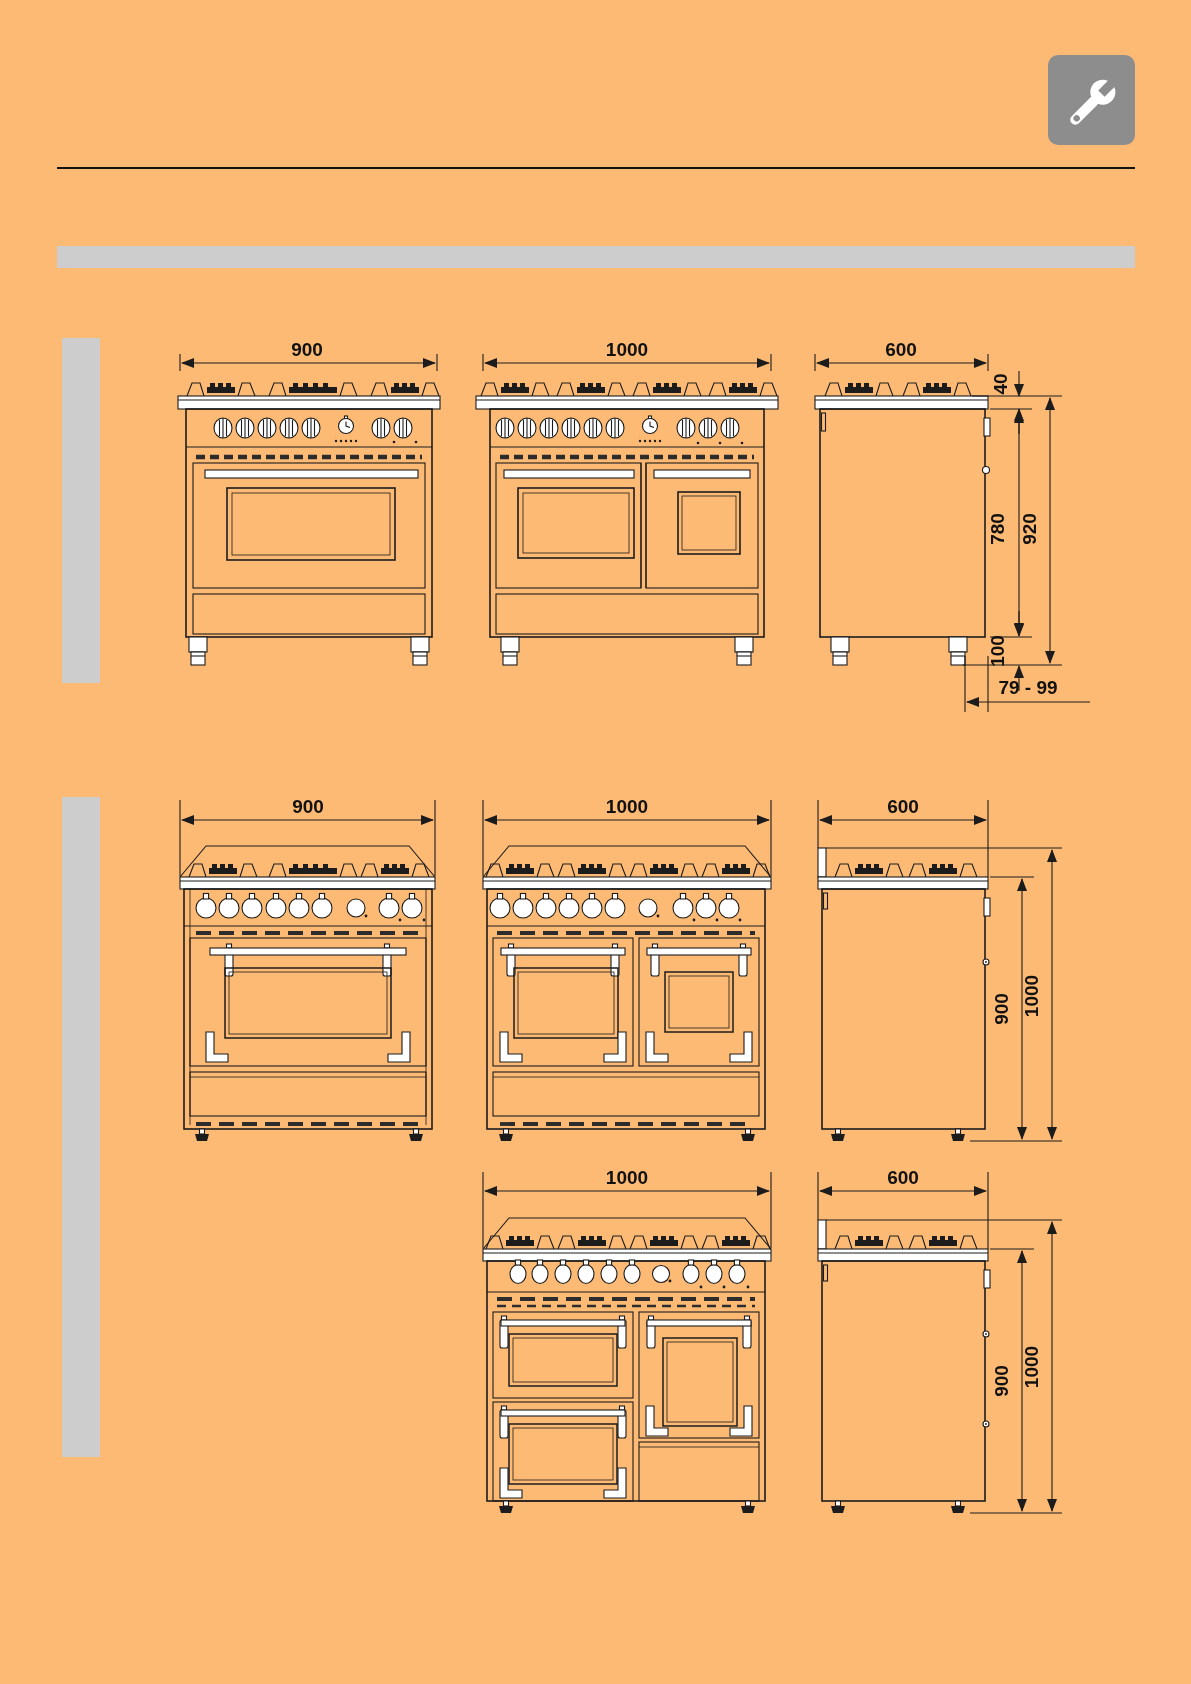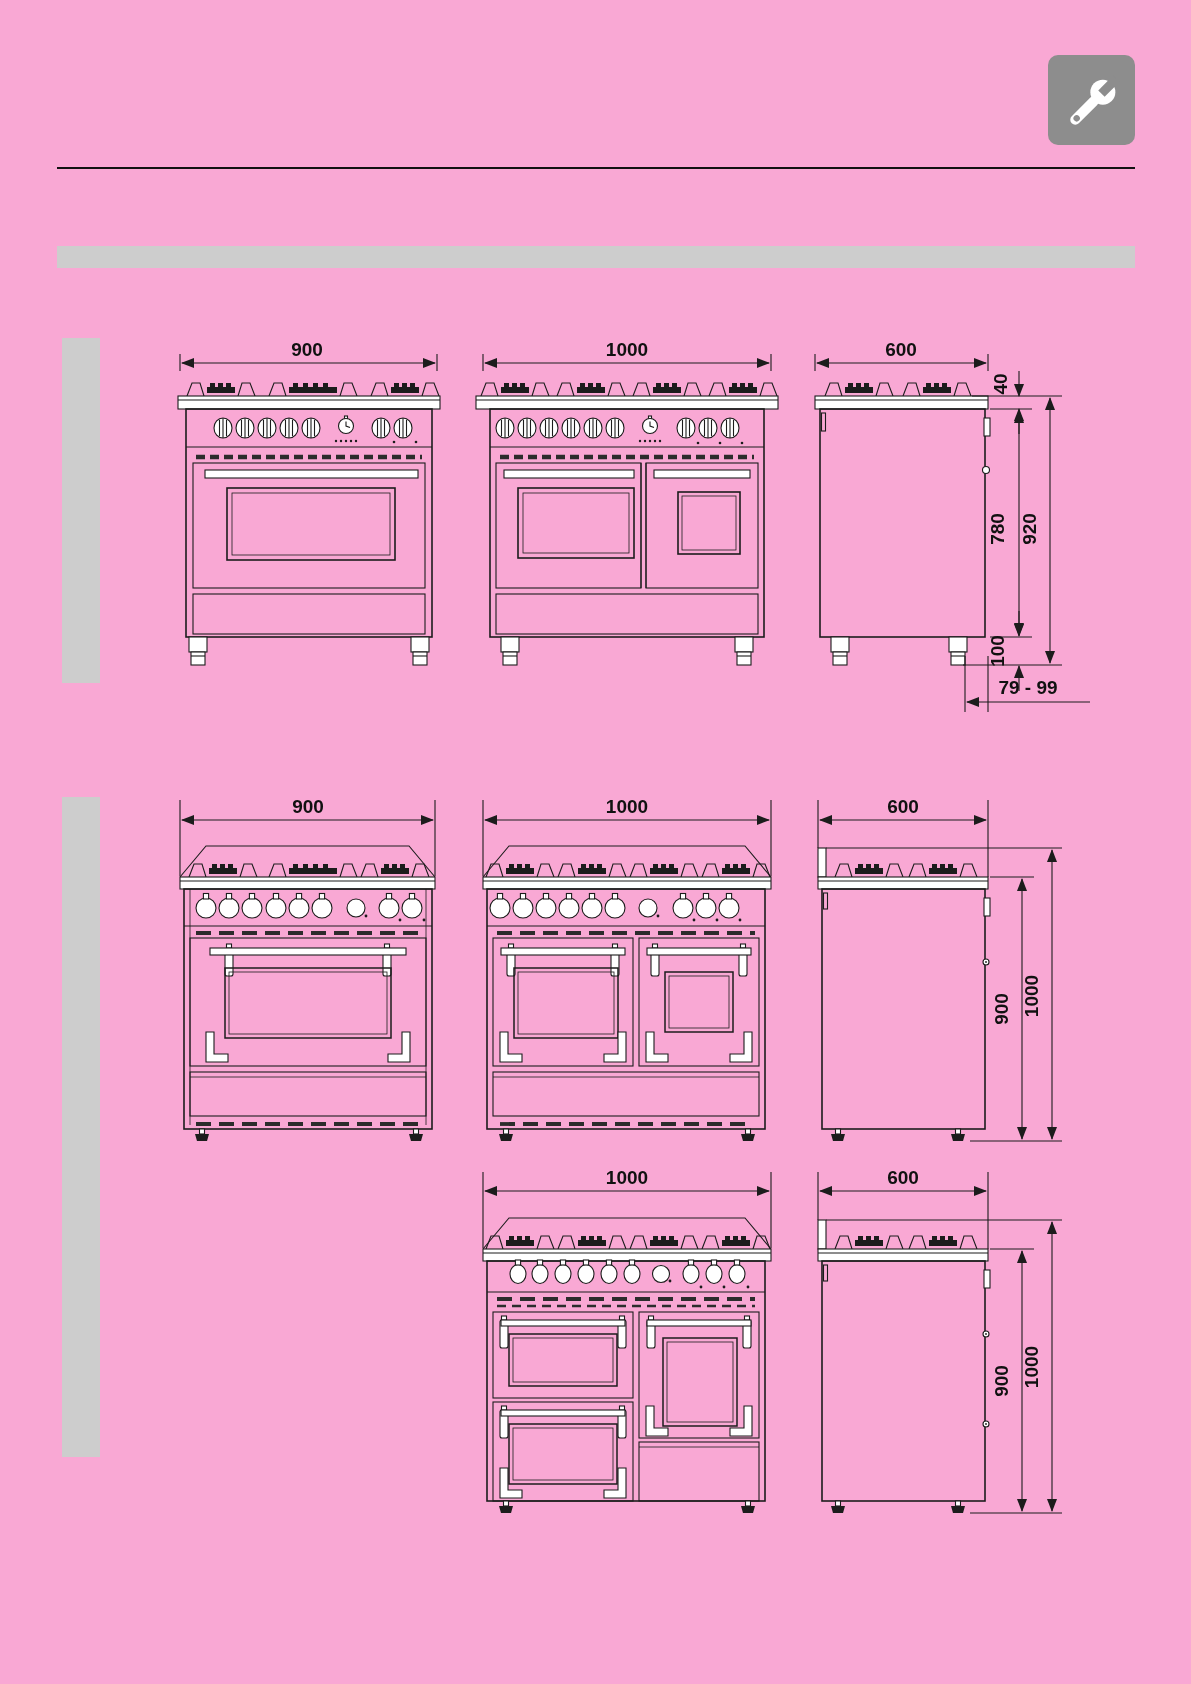--- a/index.html
+++ b/index.html
@@ -1,17 +1,17 @@
 <!DOCTYPE html>
 <html><head>
 <meta charset="utf-8">
 <style>
   html,body{margin:0;padding:0;background:#e8e8e8;}
   .page{
-    position:relative;width:1191px;height:1684px;background:#f9a8d4;
+    position:relative;width:1191px;height:1684px;background:#fdba74;
     font-family:"Liberation Sans",sans-serif;overflow:hidden;margin:0 auto;
   }
   .icon-box{
     position:absolute;left:1048px;top:55px;width:87px;height:90px;
     background:#8d8d8d;border-radius:10px;display:flex;align-items:center;justify-content:center;
   }
   .header-rule{position:absolute;left:57px;top:167px;width:1078px;height:2px;background:#111;}
   .section-banner{position:absolute;left:57px;top:246px;width:1078px;height:22px;background:#cdcdcd;}
   .drawing-svg{position:absolute;left:0;top:0;width:1191px;height:1684px;}
   svg text{fill:#111;font-family:"Liberation Sans",sans-serif;font-weight:bold;}

